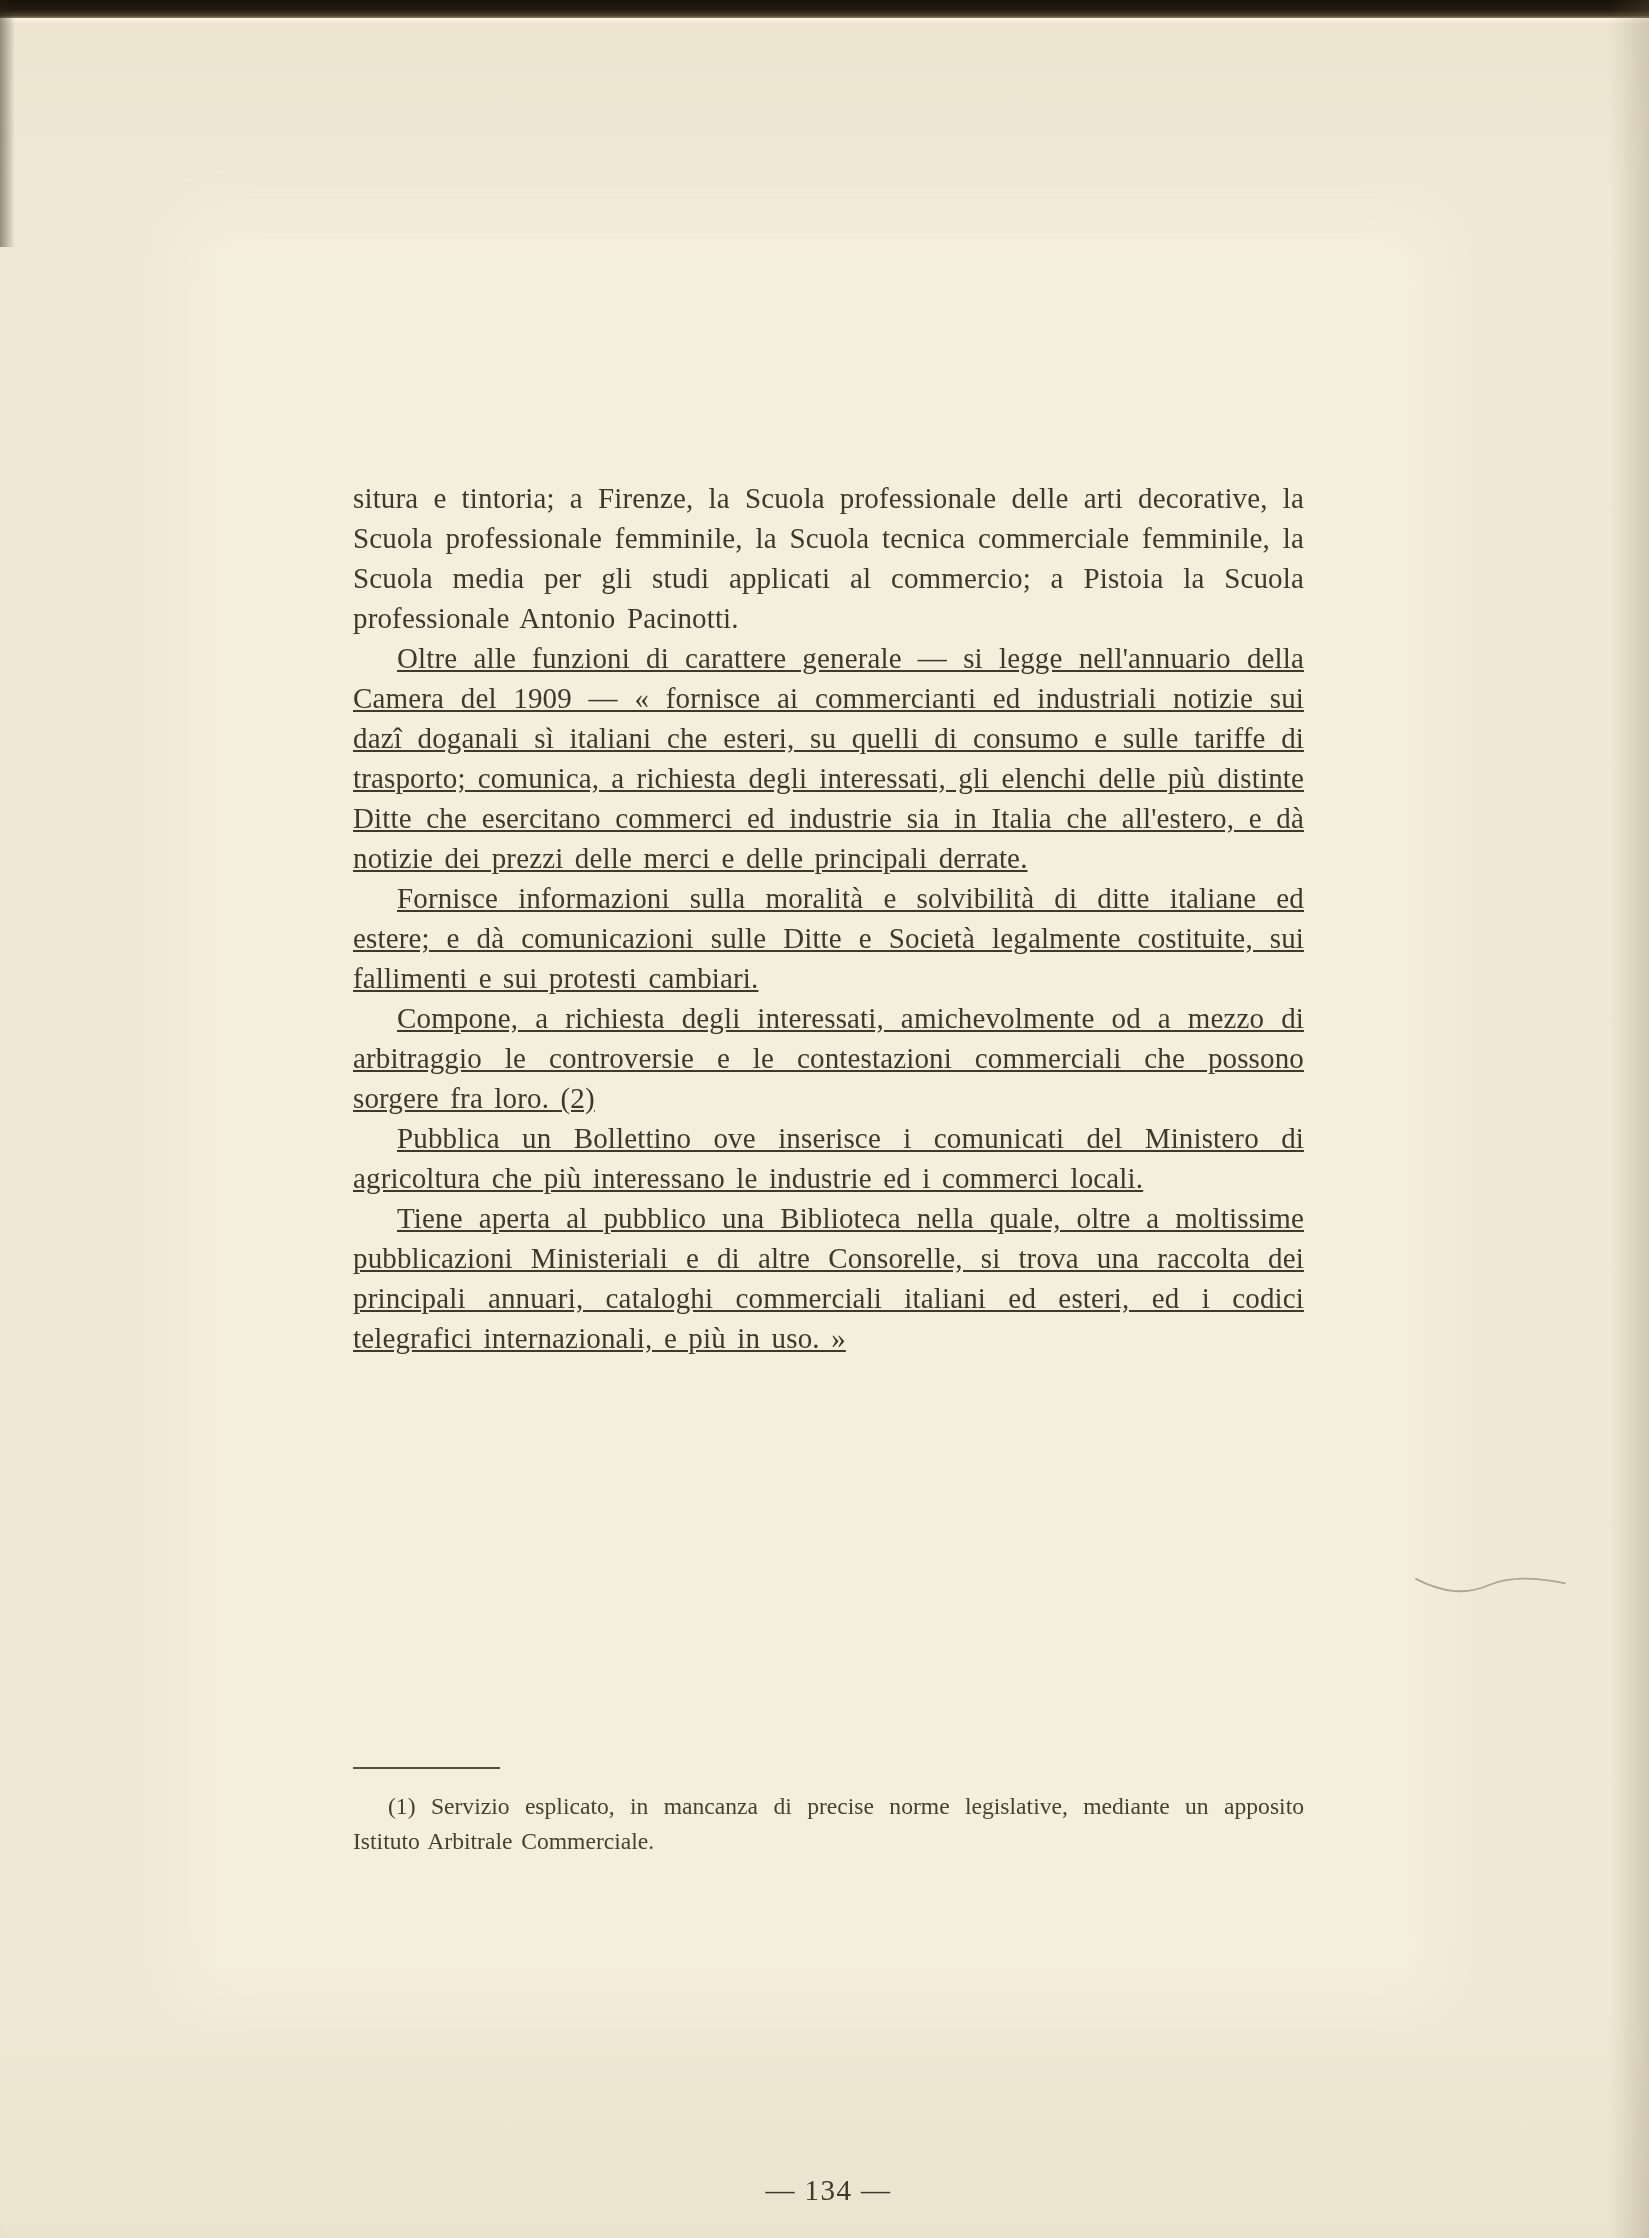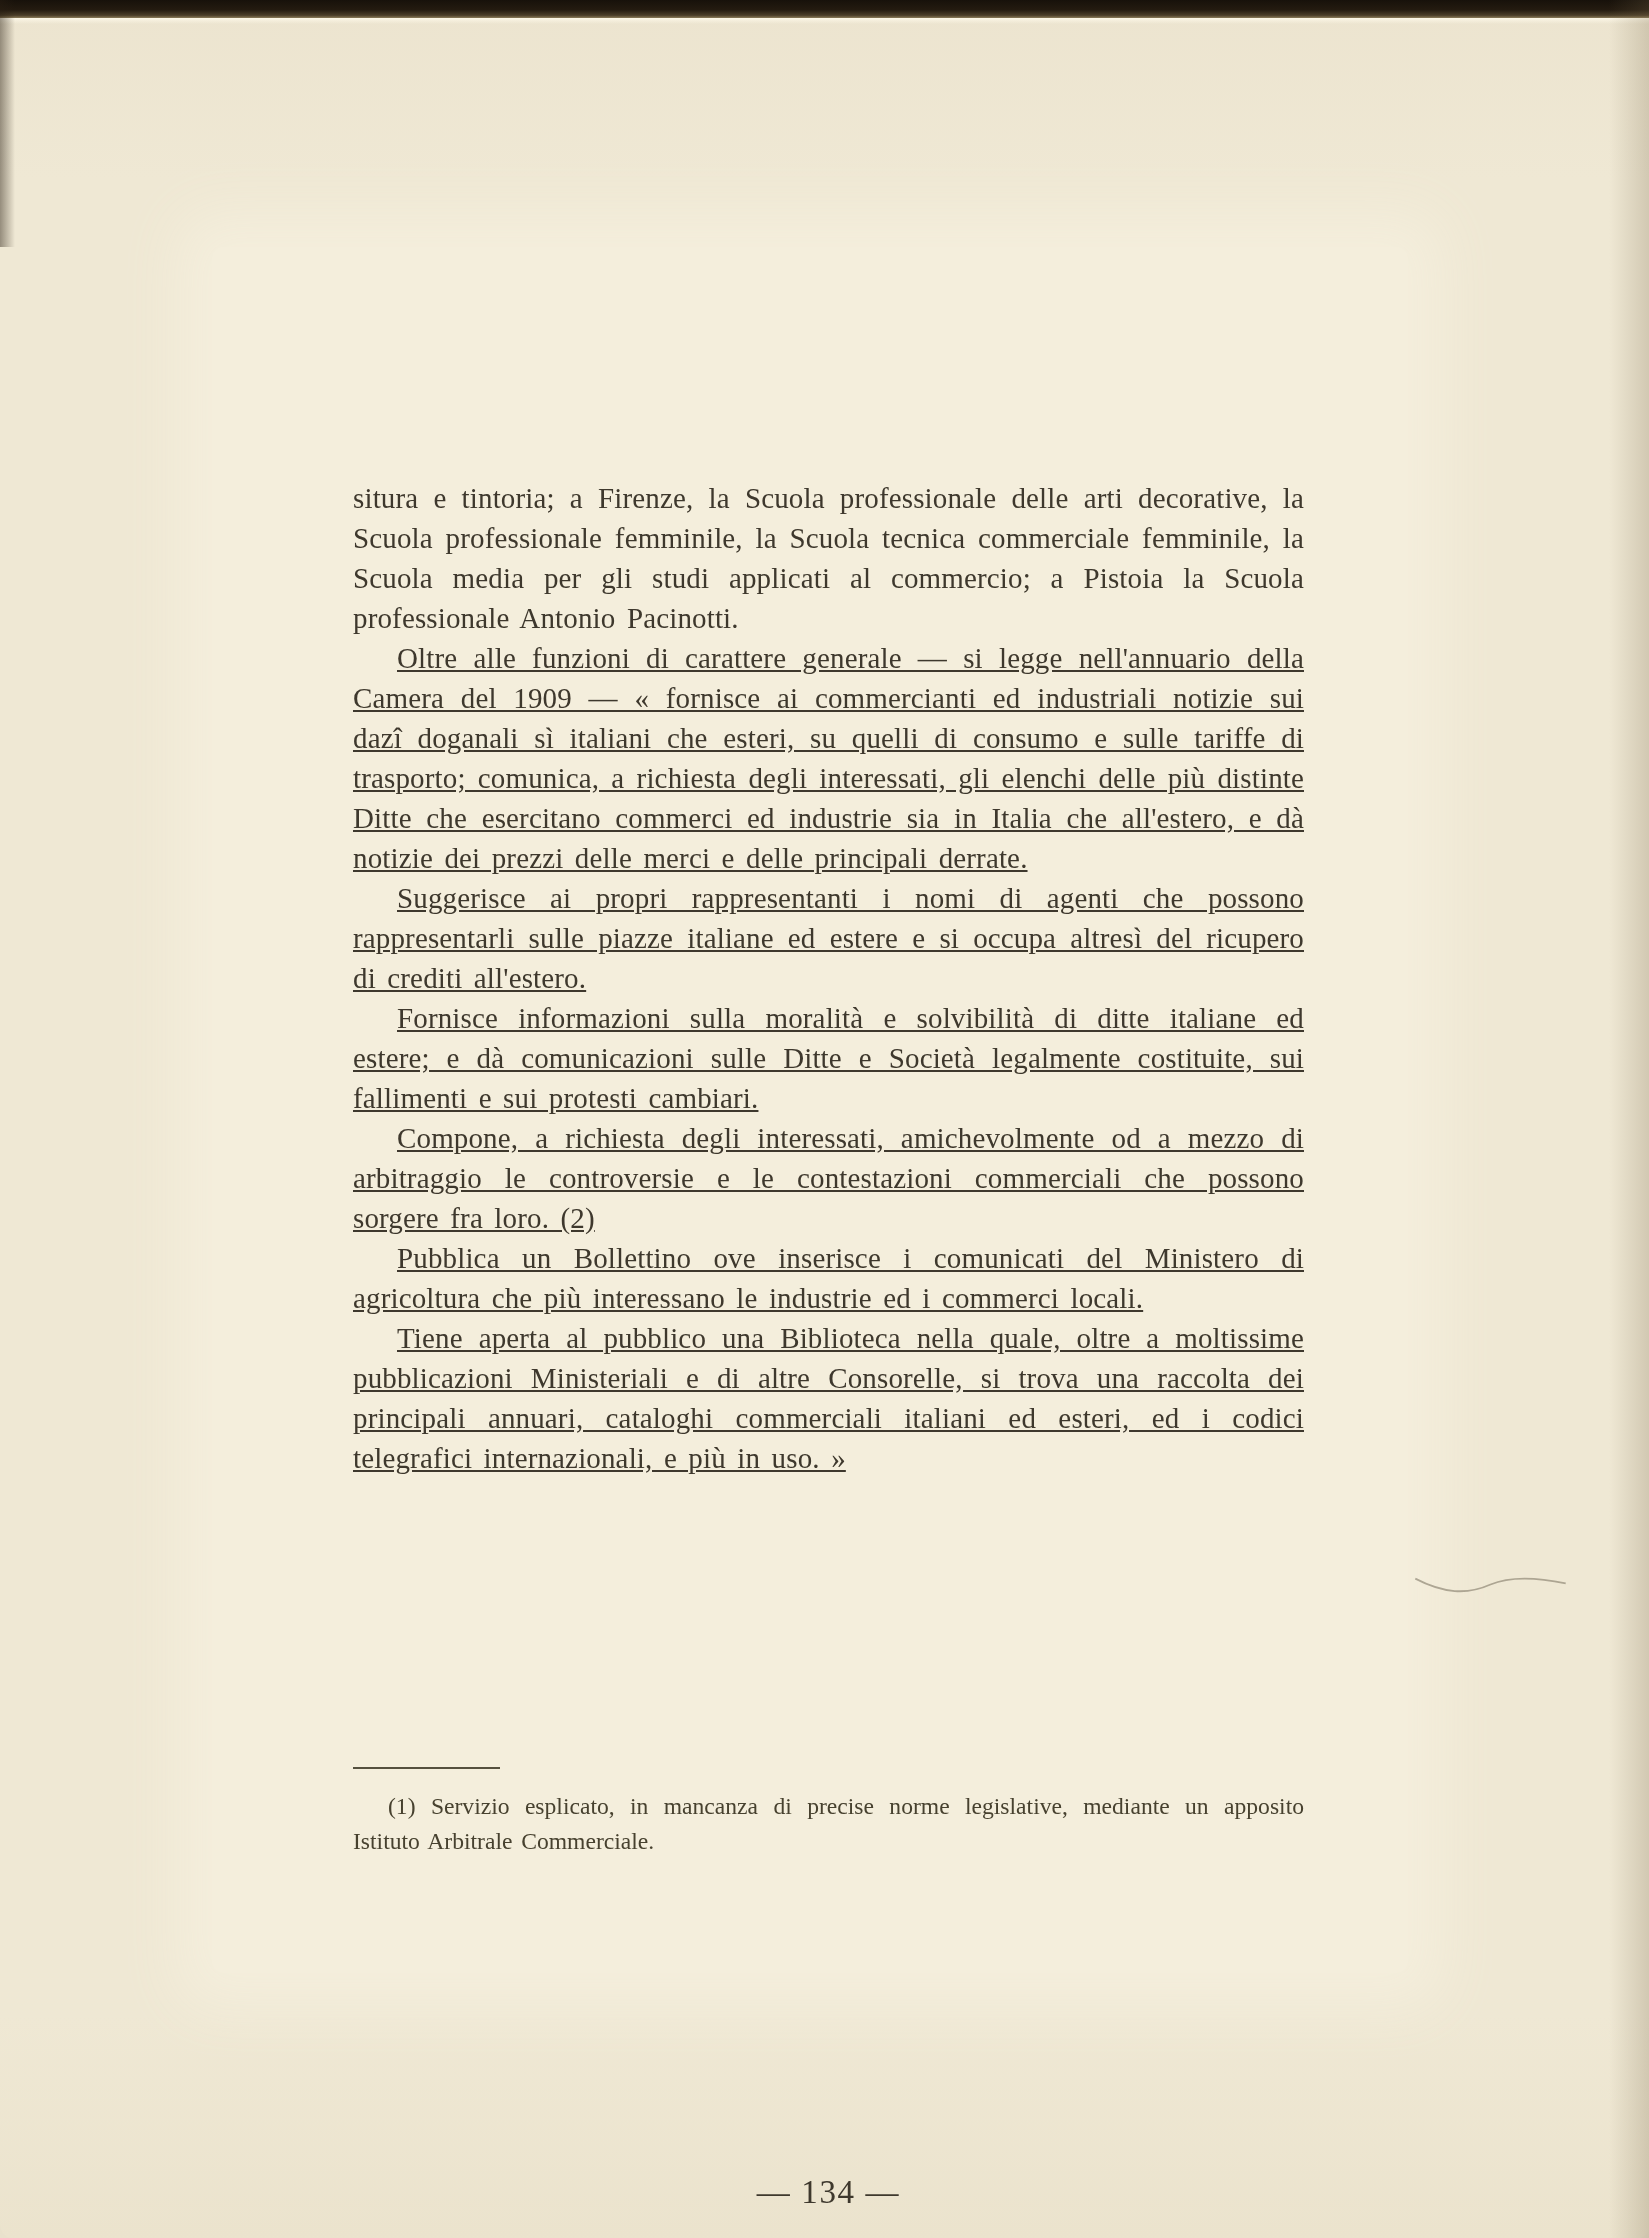--- a/index.html
+++ b/index.html
@@ -103,21 +103,21 @@
     text-align: justify;
     word-spacing: 0.12em;
     text-indent: 35px;
   }
   .page-number {
     position: absolute;
     left: 353px;
     width: 951px;
     top: 2174px;
     text-align: center;
-    font-size: 33px;
+    font-size: 29px;
     color: #3e382d;
     letter-spacing: 0.05em;
   }
   .scan-artifact {
     position: absolute;
     left: 1414px;
     top: 1561px;
     width: 153px;
     height: 47px;
     opacity: 0.65;
@@ -131,21 +131,20 @@
   <div class="inner-area"></div>
 
   <div class="top-edge"></div>
   <div class="top-edge-highlight"></div>
   <div class="left-edge-shade"></div>
   <div class="right-edge-shade"></div>
 
   <div class="text-column">
     <p>situra e tintoria; a Firenze, la Scuola professionale delle arti decorative, la Scuola professionale femminile, la Scuola tecnica commerciale femminile, la Scuola media per gli studi applicati al commercio; a Pistoia la Scuola professionale Antonio Pacinotti.</p>
     <p class="indent">Oltre alle funzioni di carattere generale — si legge nell'annuario della Camera del 1909 — « fornisce ai commercianti ed industriali notizie sui dazî doganali sì italiani che esteri, su quelli di consumo e sulle tariffe di trasporto; comunica, a richiesta degli interessati, gli elenchi delle più distinte Ditte che esercitano commerci ed industrie sia in Italia che all'estero, e dà notizie dei prezzi delle merci e delle principali derrate.</p>
-    <p class="indent">Suggerisce ai propri rappresentanti i nomi di agenti che possono rappresentarli sulle piazze italiane ed estere e si occupa altresì del ricupero di crediti all'estero.</p>
     <p class="indent">Fornisce informazioni sulla moralità e solvibilità di ditte italiane ed estere; e dà comunicazioni sulle Ditte e Società legalmente costituite, sui fallimenti e sui protesti cambiari.</p>
     <p class="indent">Compone, a richiesta degli interessati, amichevolmente od a mezzo di arbitraggio le controversie e le contestazioni commerciali che possono sorgere fra loro. (2)</p>
     <p class="indent">Pubblica un Bollettino ove inserisce i comunicati del Ministero di agricoltura che più interessano le industrie ed i commerci locali.</p>
     <p class="indent">Tiene aperta al pubblico una Biblioteca nella quale, oltre a moltissime pubblicazioni Ministeriali e di altre Consorelle, si trova una raccolta dei principali annuari, cataloghi commerciali italiani ed esteri, ed i codici telegrafici internazionali, e più in uso. »</p>
   </div>
 
   <div class="footnote-block">
     <div class="footnote-rule"></div>
     <p class="footnote-text">(1) Servizio esplicato, in mancanza di precise norme legislative, mediante un apposito Istituto Arbitrale Commerciale.</p>
   </div>

